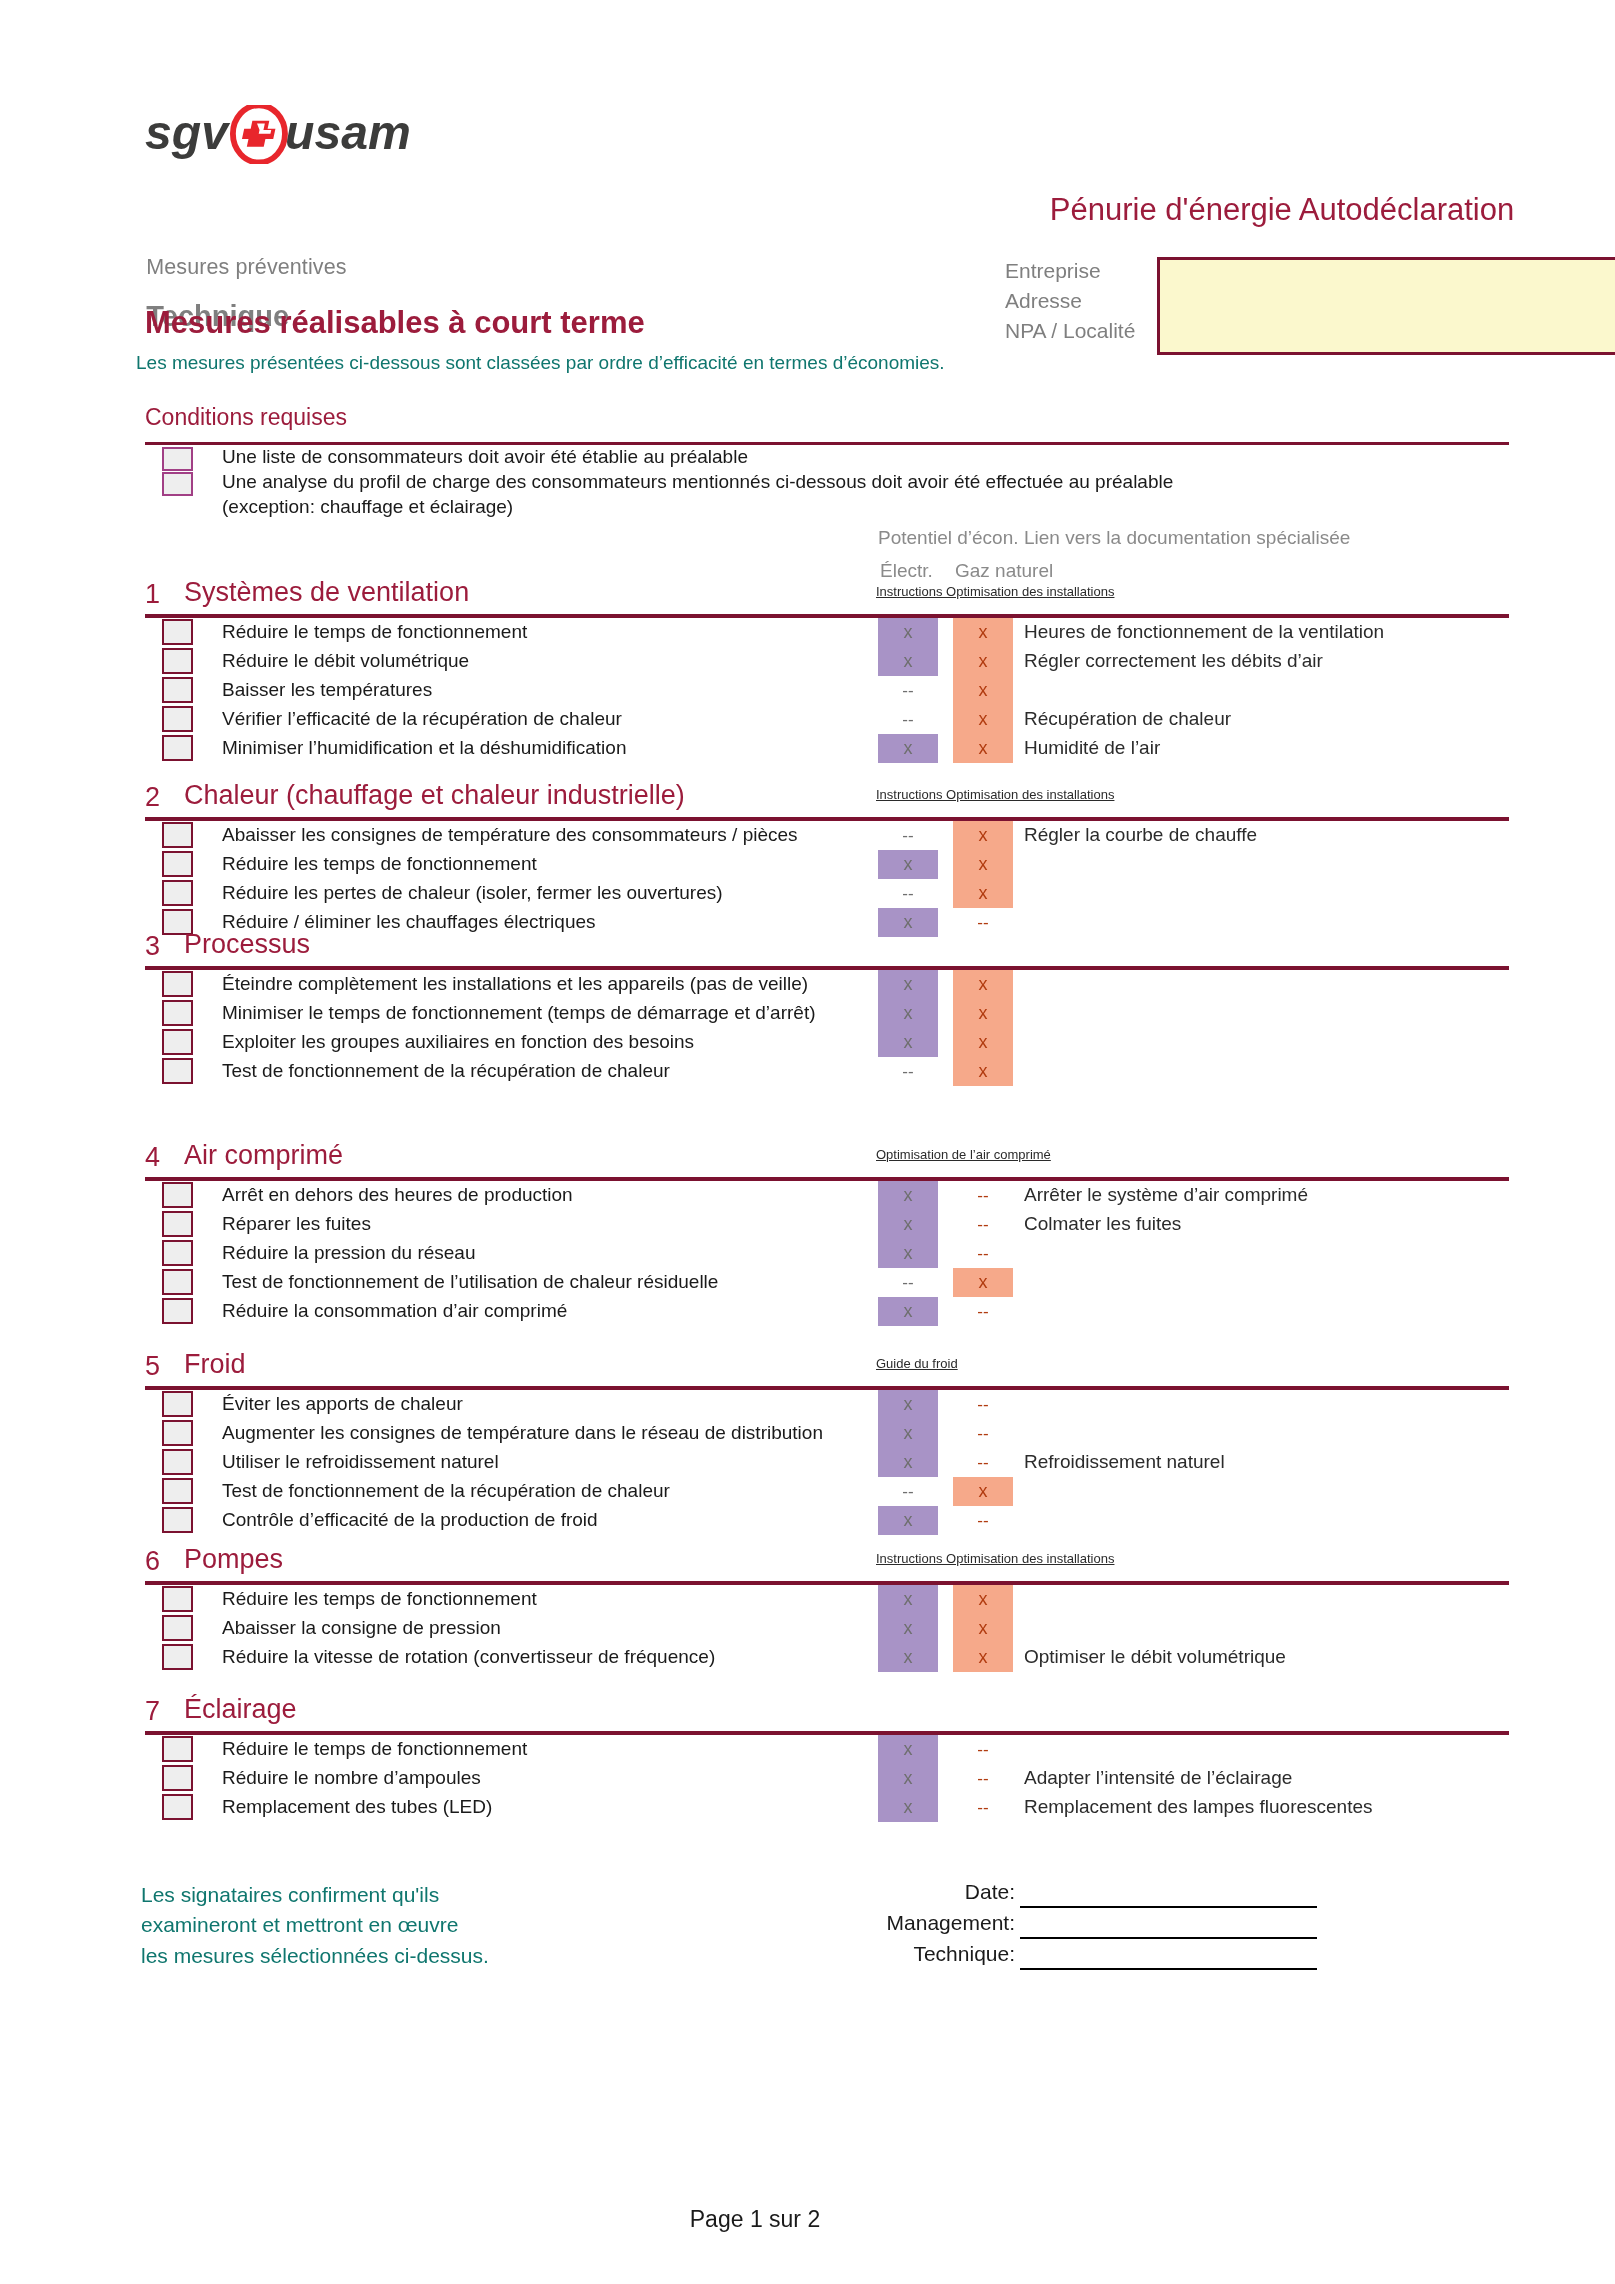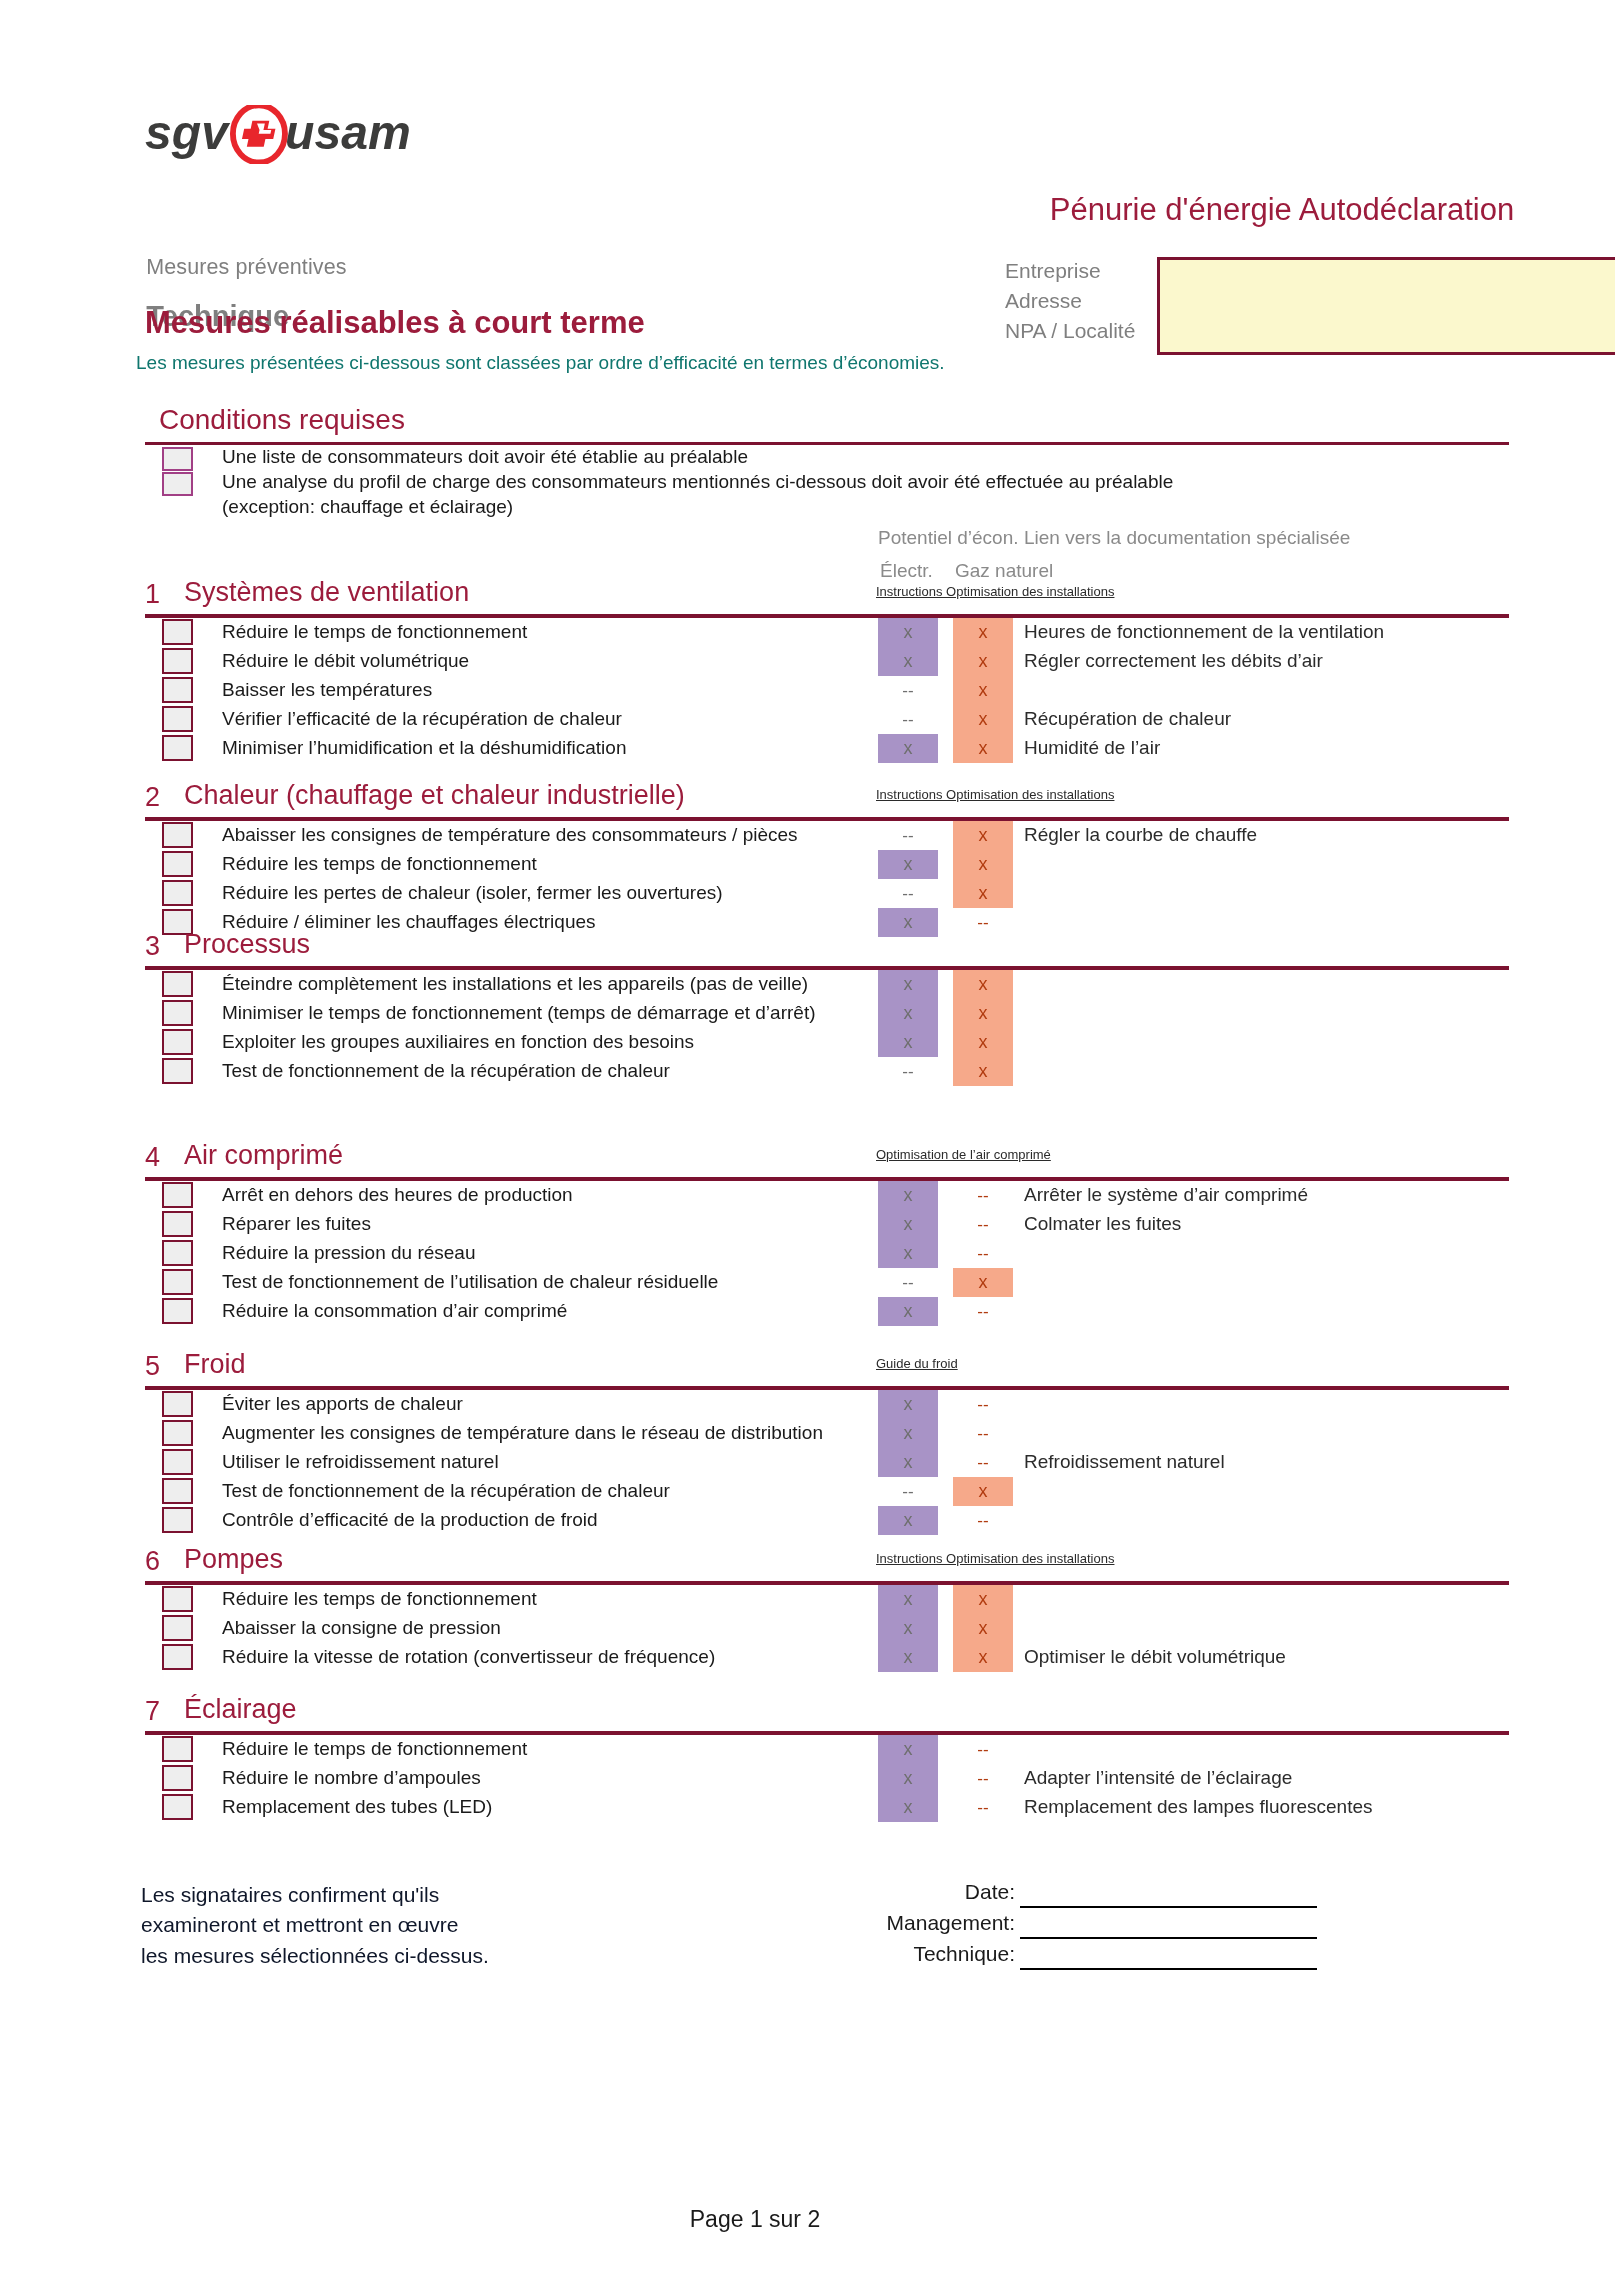--- a/index.html
+++ b/index.html
@@ -139,23 +139,23 @@
     position: relative;
     height: 3.9px;
     background: #7b1230;
     width: 1364px;
     margin-top: 1.3px;
   }
 
   
   .cond-title {
     position: absolute;
-    left: 159px;
+    left: 145px;
     top: 404px;
-    font-size: 28px;
+    font-size: 23px;
     color: #9c1c3c;
   }
   .cond-rule {
     position: absolute;
     left: 145px;
     top: 442px;
     width: 1364px;
     height: 3.3px;
     background: #7b1230;
   }
@@ -291,21 +291,21 @@
     left: 141px;
     top: 1880px;
     width: 1369px;
     height: 130px;
   }
   .sign-text {
     position: absolute;
     left: 0;
     top: 0;
     font-size: 21px;
-    color: #0f172a;
+    color: #0f766e;
     line-height: 1.45;
   }
   .sign-fields {
     position: absolute;
     left: 652px;
     top: 0;
     width: 587px;
   }
   .sign-row {
     position: relative;

